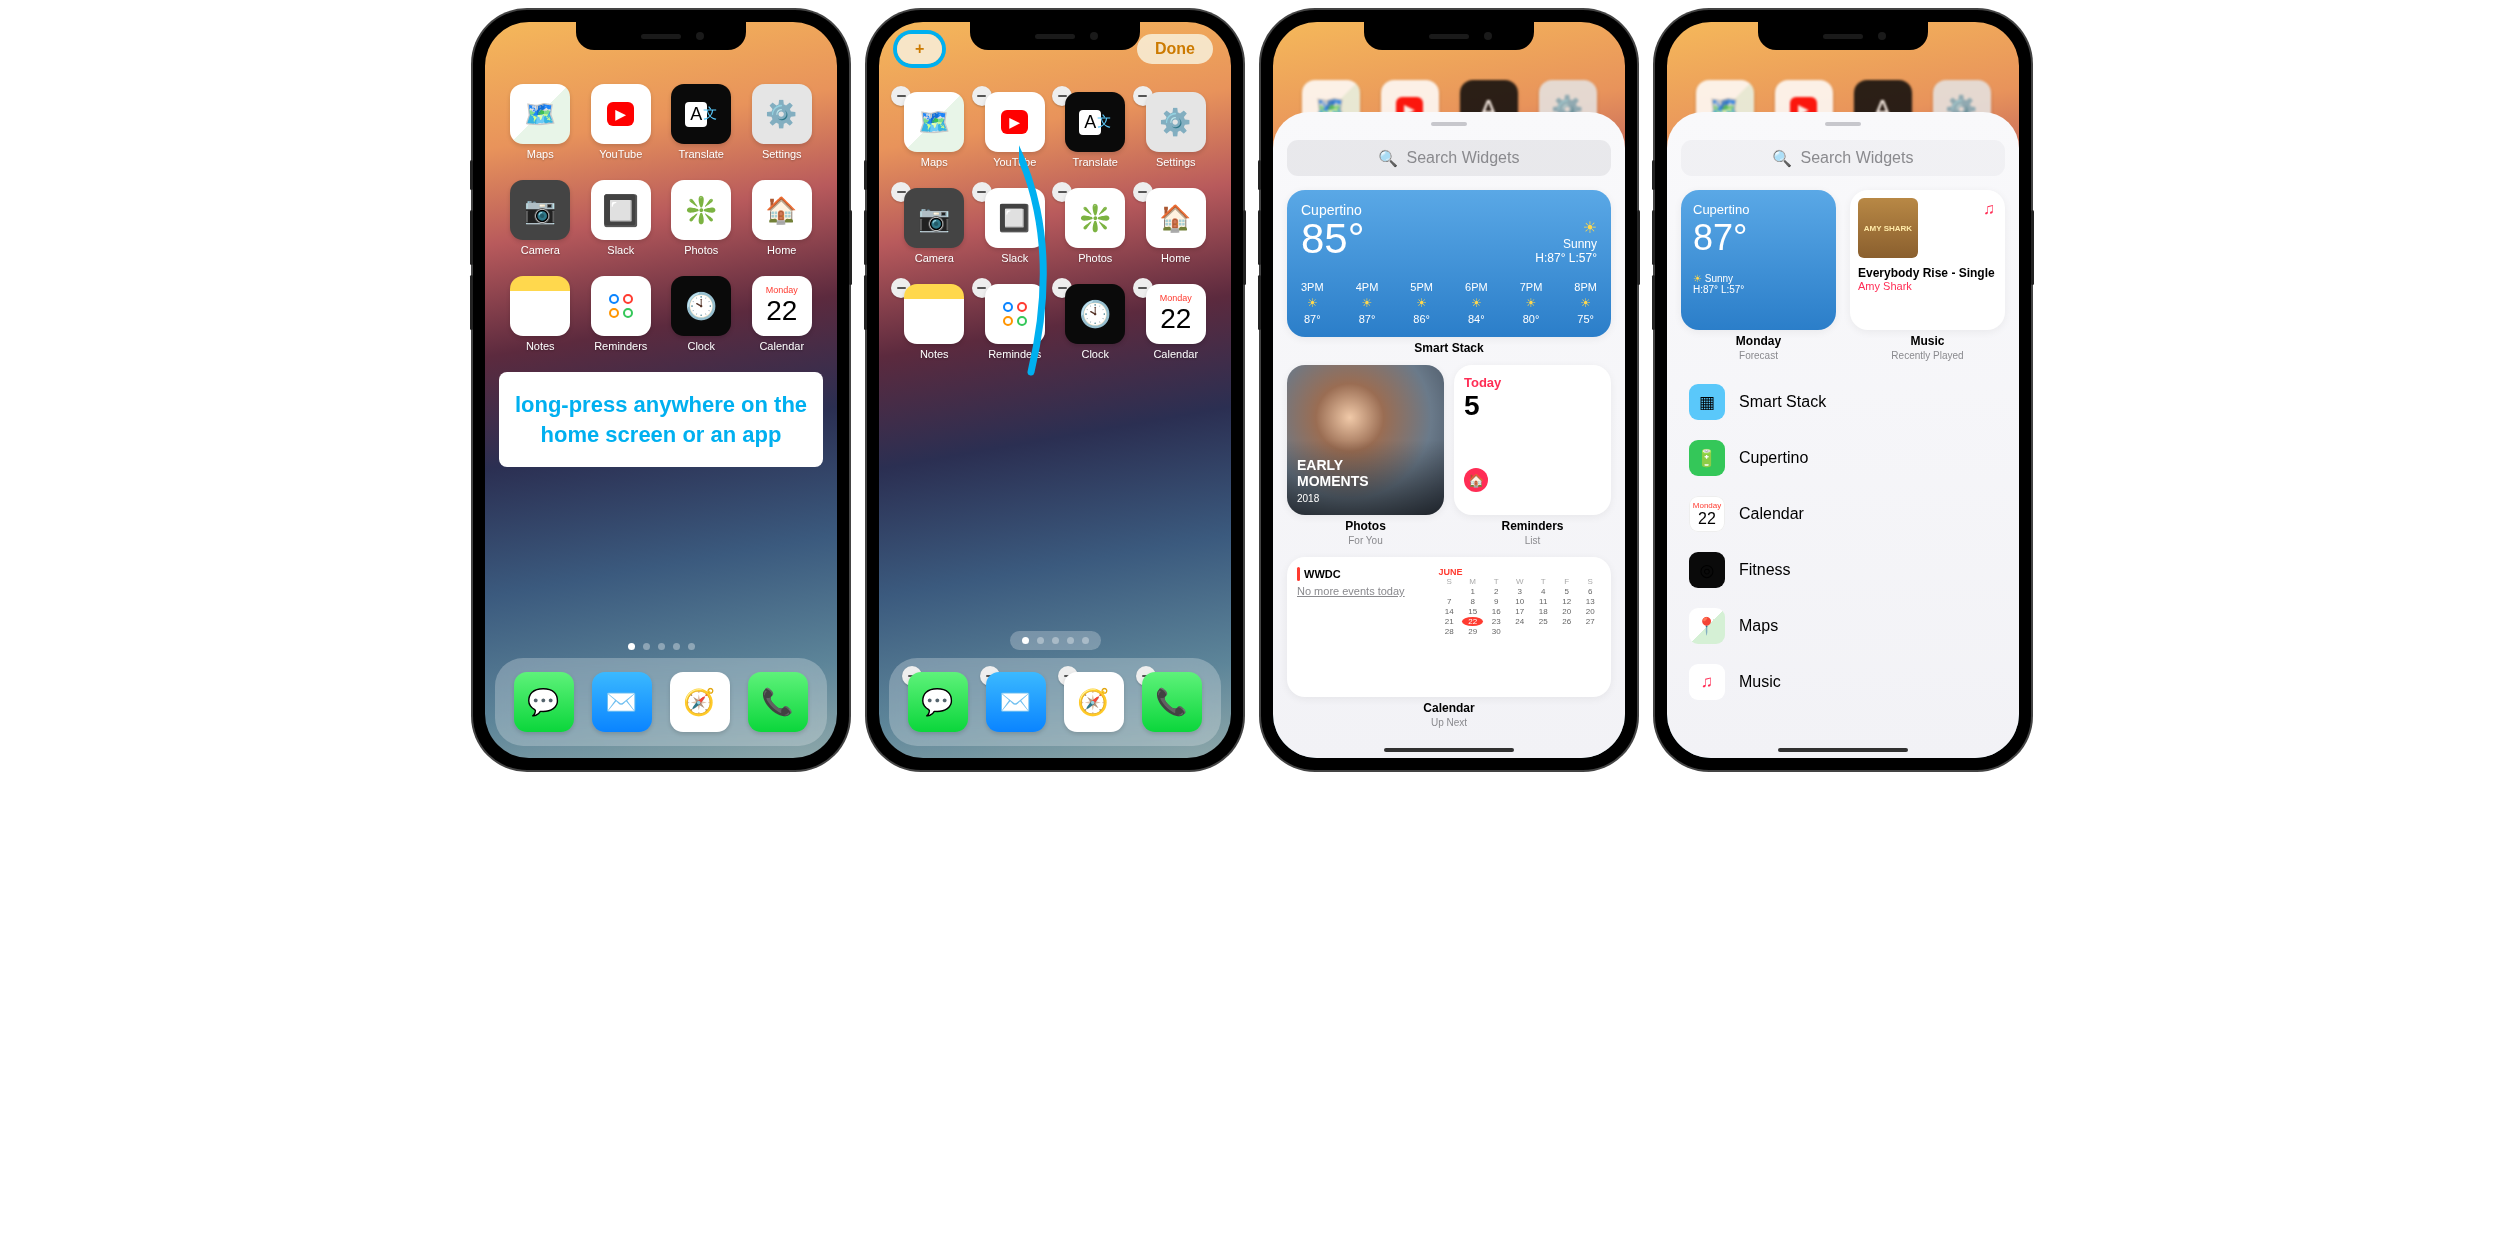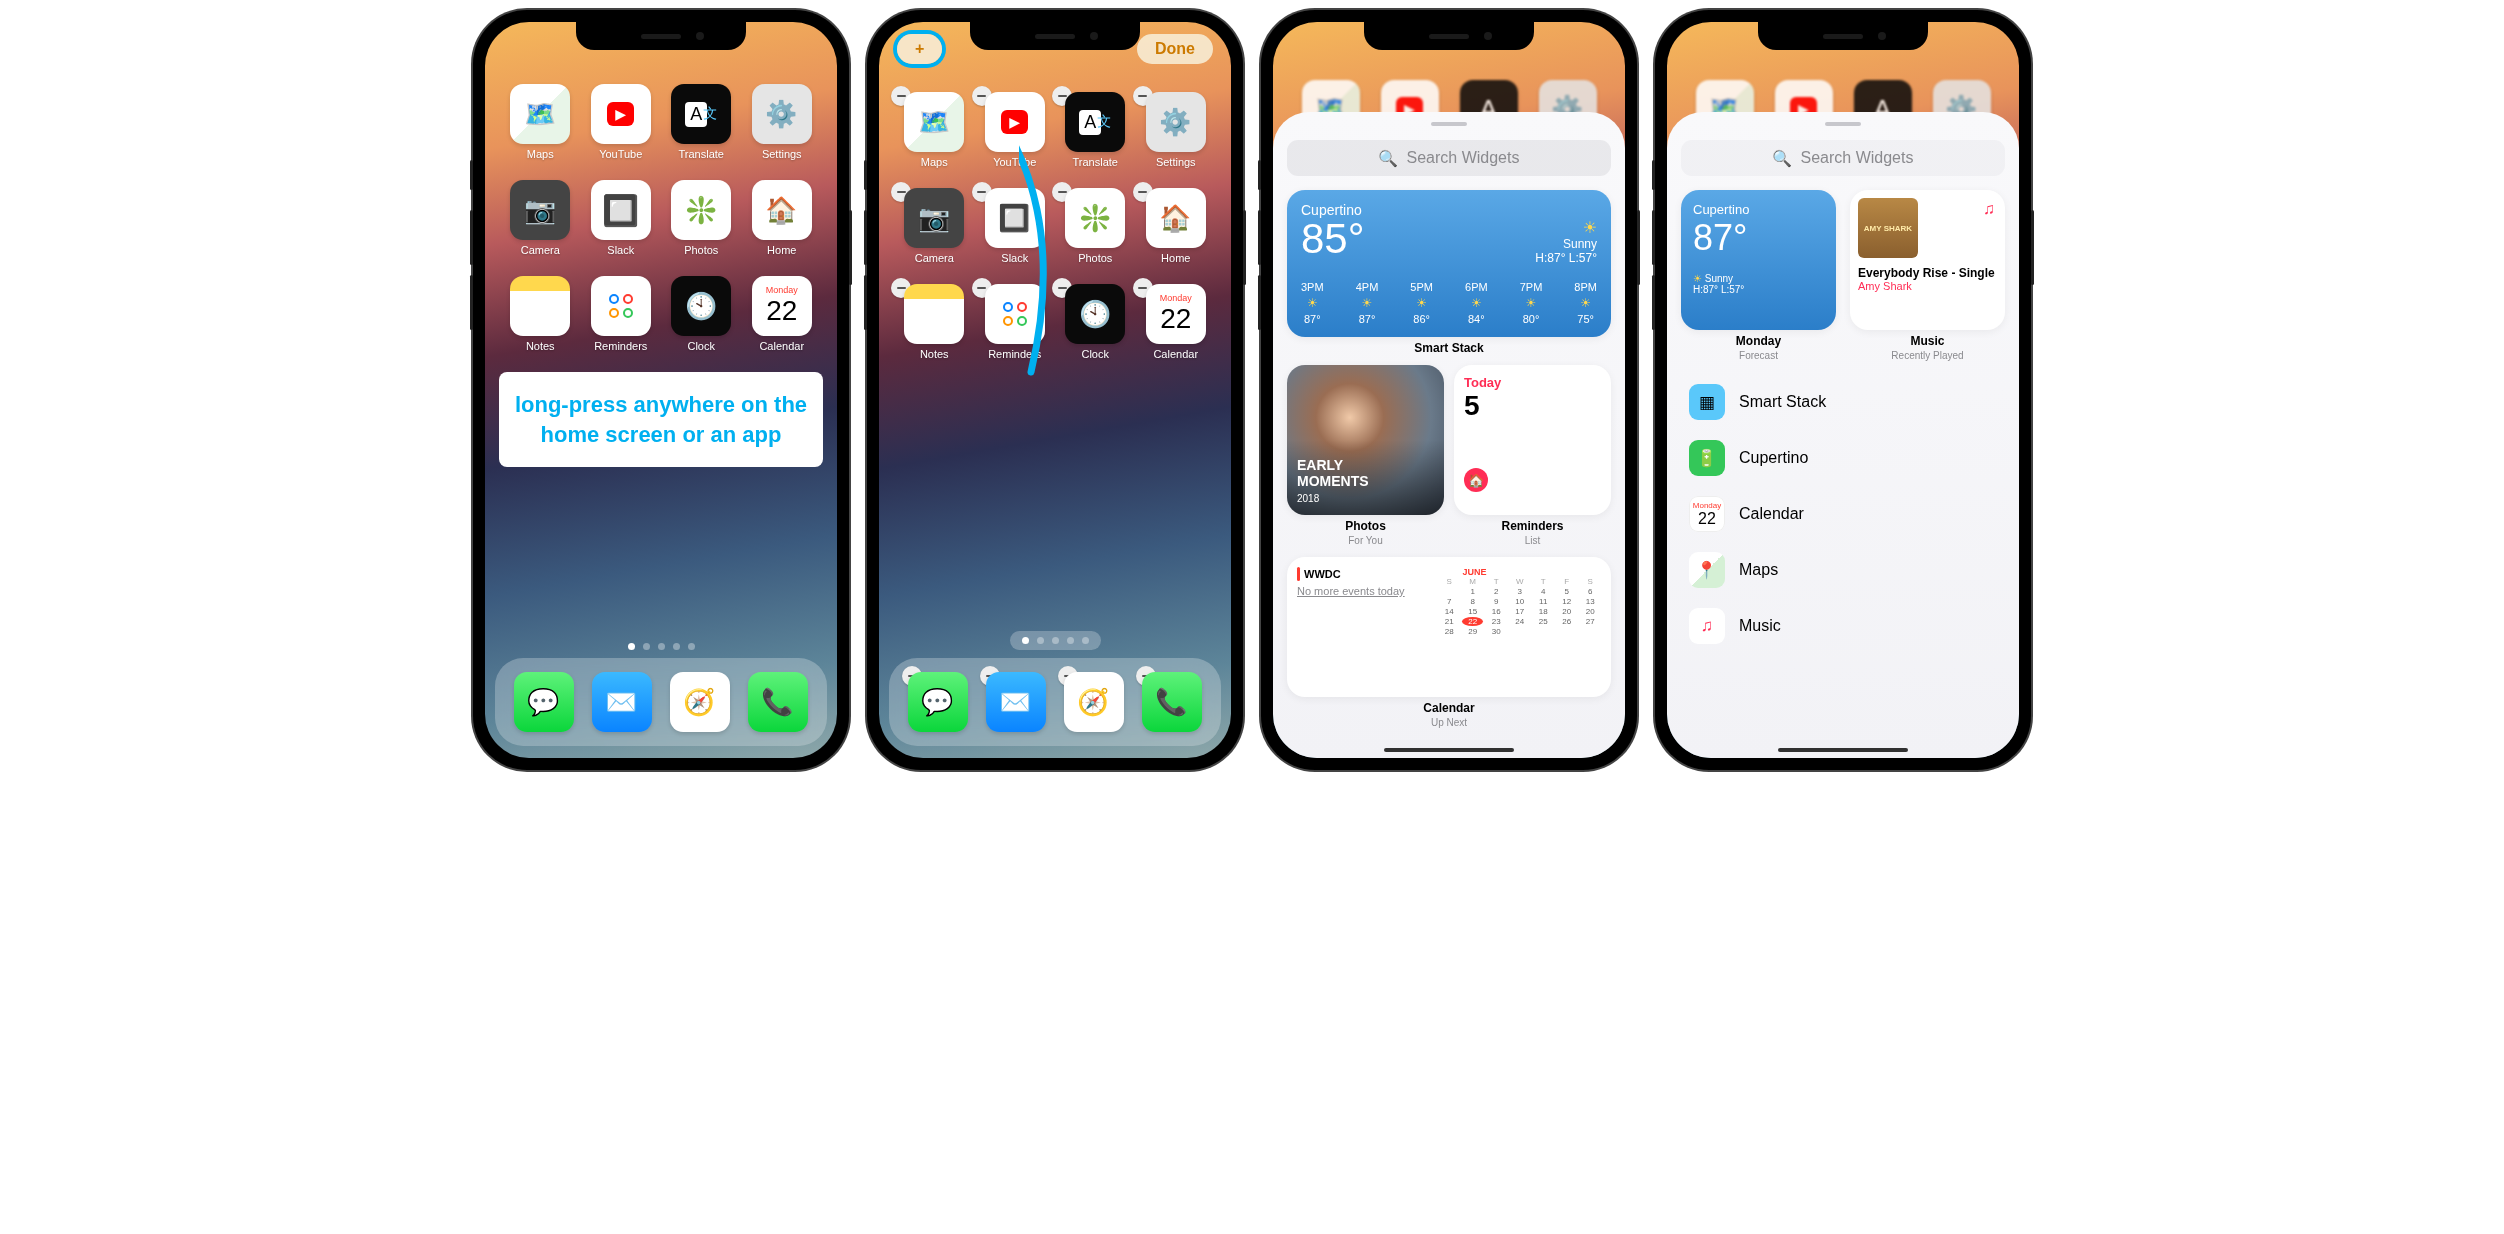--- a/index.html
+++ b/index.html
@@ -187,21 +187,21 @@
   .rem-card{ height:150px;}
   .rem-today{ color:#ff2d55; font-size:13px; font-weight:600;}
   .rem-num{ font-size:28px; font-weight:600;}
   .rem-icon{ width:24px; height:24px; background:#ff2d55; border-radius:50%; margin-top:46px; display:flex; align-items:center; justify-content:center; color:#fff; font-size:13px;}
   
   .cal-card{ height:140px; display:grid; grid-template-columns:1fr 1.2fr; gap:6px;}
   .cal-left{ font-size:11px; color:#8a8a8e;}
   .cal-left b{ color:#000; display:flex; align-items:center; gap:4px;}
   .cal-left b::before{content:''; width:3px; height:14px; background:#ff3b30; border-radius:2px;}
   .cal-right{ font-size:8px;}
-  .cal-month{ color:#ff3b30; font-weight:700; font-size:9px;margin-left:24px;}
+  .cal-month{ color:#ff3b30; font-weight:700; font-size:9px;}
   .cal-days{ display:grid; grid-template-columns:repeat(7,1fr); gap:1px 2px; text-align:center; color:#666;}
   .cal-days .hd{ color:#aaa; font-size:8px;}
   .cal-days .today{ background:#ff3b30; color:#fff; border-radius:50%;}
   
   .tile-row{ display:flex; gap:14px;}
   .tile{ flex:1;}
   .weather-small{ height:140px; background:linear-gradient(#5aa8e6,#2b7ec9); color:#fff; padding:12px;}
   .weather-small .t{ font-size:36px; font-weight:300;}
   .weather-small .hl{ font-size:10px; margin-top:14px;}
   .music-small{ height:140px; background:#fff; padding:8px;}
@@ -630,20 +630,24 @@
             <div class="wl-label">Cupertino</div>
           </div>
           <div class="wl-row">
             <div class="wl-icon c-cal">
               <span style="color:#ff3b30;">Monday</span>
               <span style="color:#000;font-size:16px;">22</span>
             </div>
             <div class="wl-label">Calendar</div>
           </div>
           <div class="wl-row">
+            <div class="wl-icon c-fit">◎</div>
+            <div class="wl-label">Fitness</div>
+          </div>
+          <div class="wl-row">
             <div class="wl-icon c-maps">📍</div>
             <div class="wl-label">Maps</div>
           </div>
           <div class="wl-row">
             <div class="wl-icon c-music">
               <span style="color:#ff2d55;">♫</span>
             </div>
             <div class="wl-label">Music</div>
           </div>
         </div>

